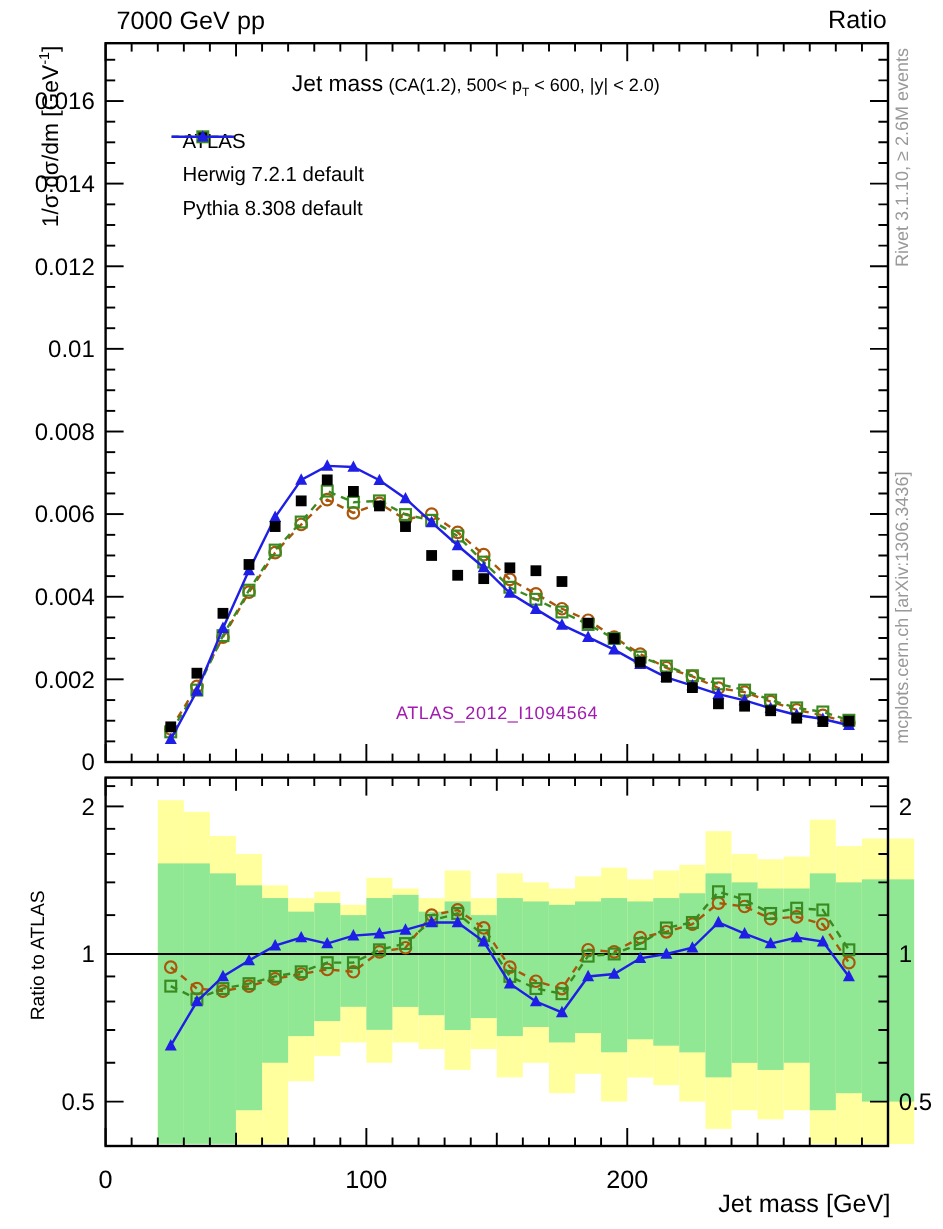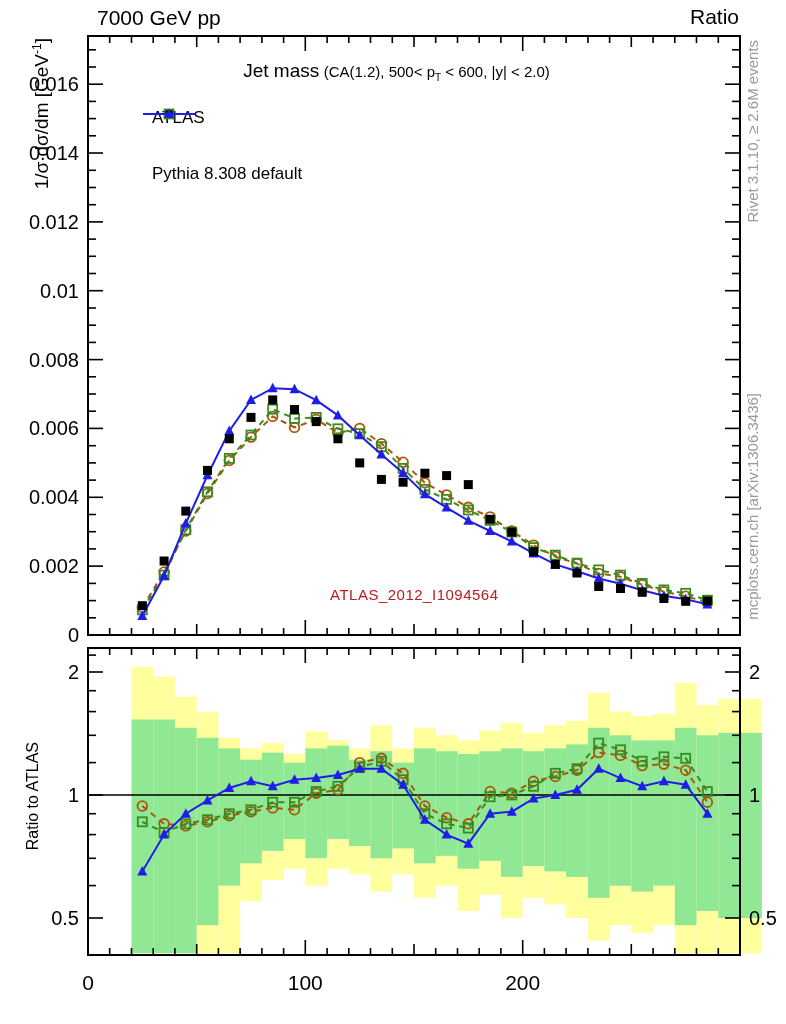--- a/index.html
+++ b/index.html
@@ -9,21 +9,21 @@
   .abs{position:absolute;white-space:nowrap;}
   .hdr{font-size:21px;}
   .title-main{font-size:19px;margin-left:13px;}
   .title-detail{font-size:15px;}
   .title-detail sub{font-size:10px;}
   .rot-end{transform:rotate(-90deg) translateX(-100%);transform-origin:top left;}
   .ylab{font-size:19px;}
   .ylab sup{font-size:12px;}
   .ratiolab{font-size:16px;}
   .gray{color:#999;font-size:15px;}
-  .watermark{color:#b91c1c;font-size:15px;letter-spacing:0.5px;}
+  .watermark{color:#a21caf;font-size:15px;letter-spacing:0.5px;}
   .legend{position:absolute;left:140px;top:104px;}
   .lrow{display:flex;align-items:center;height:28px;}
   .lrow .lm{width:58px;height:20px;flex:0 0 58px;}
   .lrow .ltext{font-size:17px;padding-left:12px;}
   text{font-family:"Liberation Sans",sans-serif;}
 </style>
 </head>
 <body>
 
 <div class="fig">
@@ -555,33 +555,35 @@
 
   <div class="abs ylab rot-end" style="left:30px;top:38px;"><span>1/σ dσ/dm [GeV</span><sup>-1</sup><span>]</span></div>
 
   <div class="abs ratiolab rot-end" style="left:24px;top:742px;">Ratio to ATLAS</div>
 
   <div class="abs gray rot-end" style="left:744px;top:40px;">Rivet 3.1.10, ≥ 2.6M events</div>
   <div class="abs gray rot-end" style="left:744px;top:393px;">mcplots.cern.ch [arXiv:1306.3436]</div>
 
   <div class="abs watermark" style="left:330px;top:586px;">ATLAS_2012_I1094564</div>
 
+  <div class="abs hdr" style="right:44px;top:992px;">Jet mass [GeV]</div>
 
   <div class="legend">
     <div class="lrow">
       <svg class="lm">
           <rect x="24.5" y="5.5" width="9" height="9" fill="#000000"></rect>
         </svg>
       <span class="ltext">ATLAS</span>
     </div>
     <div class="lrow">
       <svg class="lm">
           <line x1="3" y1="10" x2="55" y2="10" stroke="#3a8a20" stroke-width="2" stroke-dasharray="6,5"></line>
           <rect x="24.5" y="5.5" width="9" height="9" fill="none" stroke="#3a8a20" stroke-width="1.8"></rect>
         </svg>
+      <span class="ltext">Herwig 7.2.1 default</span>
     </div>
     <div class="lrow">
       <svg class="lm">
           <line x1="3" y1="10" x2="55" y2="10" stroke="#1e1ee6" stroke-width="2"></line>
           <path d="M 29 4.5 L 34 14 L 24 14 Z" fill="#1e1ee6"></path>
         </svg>
       <span class="ltext">Pythia 8.308 default</span>
     </div>
   </div>
 </div>

